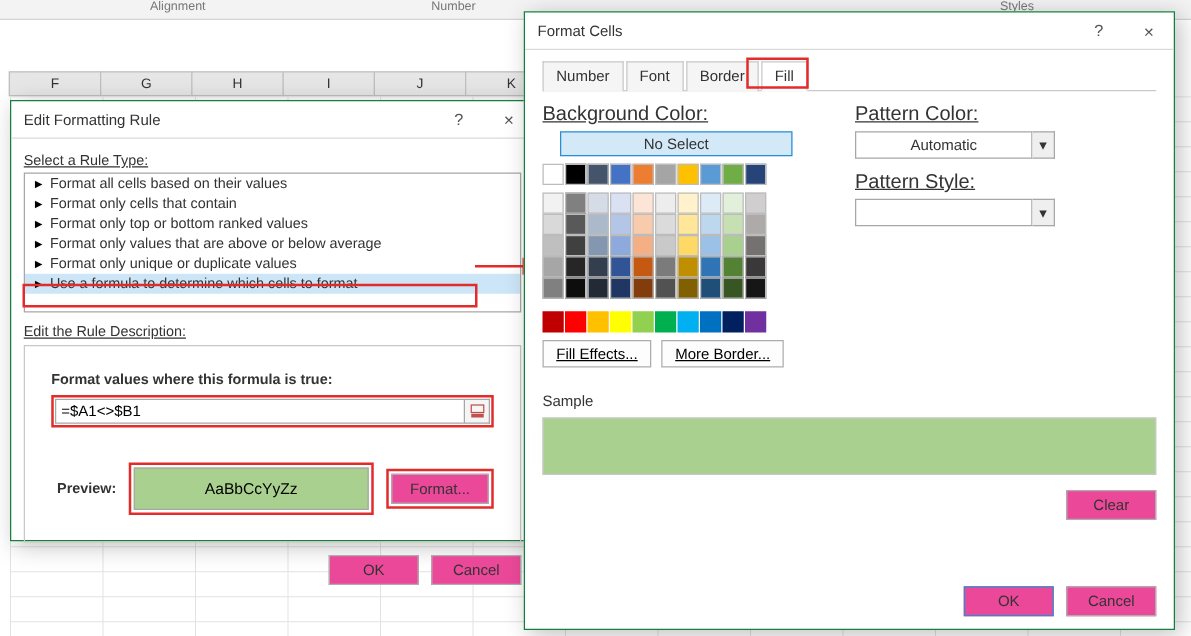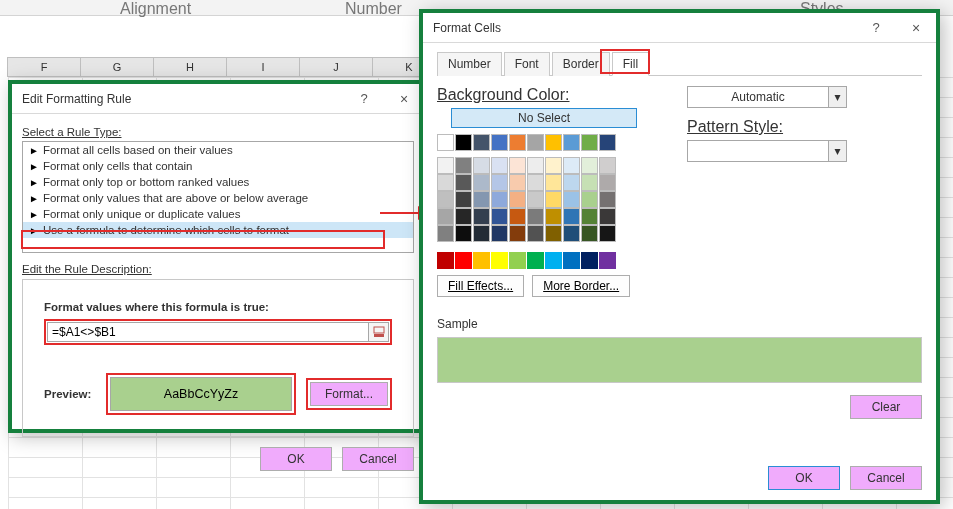--- a/index.html
+++ b/index.html
@@ -17,21 +17,21 @@
   
   .ribbon-snippet {
     position: absolute;
     top: 0; left: 0; right: 0; height: 16px;
     background: #f3f3f3;
     border-bottom: 1px solid #d4d4d4;
   }
   .ribbon-snippet span {
     position: absolute;
     top: 0;
-    font-size: 16px;
+    font-size: 10px;
     color: #777;
   }
   .col-headers {
     position: absolute;
     top: 57px;
     left: 8px;
     display: flex;
   }
   .col-headers div {
     width: 74px;
@@ -50,21 +50,21 @@
     background-image:
       linear-gradient(to right, #e2e2e2 1px, transparent 1px),
       linear-gradient(to bottom, #e2e2e2 1px, transparent 1px);
     background-size: 74px 20px;
   }
 
   
   .dialog {
     position: absolute;
     background: #fff;
-    border: 4px solid #15803d;
+    border: 1px solid #15803d;
     box-shadow: 4px 4px 18px rgba(0,0,0,0.25);
   }
   .dialog-titlebar {
     display: flex;
     align-items: center;
     height: 30px;
     border-bottom: 1px solid #d9d9d9;
     padding-left: 10px;
   }
   .dialog-title {
@@ -148,20 +148,21 @@
   .preview-row {
     display: flex;
     align-items: center;
     margin-top: 28px;
     gap: 10px;
   }
   .preview-label {
     font-weight: bold;
     font-size: 11.5px;
     width: 52px;
+    text-align: right;
   }
   .preview-swatch-wrap {
     border: 2px solid #e22b2b;
     padding: 2px;
     flex: 1;
     display: flex;
   }
   .preview-swatch {
     flex: 1;
     height: 34px;
@@ -173,21 +174,21 @@
     font-size: 12.5px;
     color: #000000;
   }
   .format-btn-wrap {
     border: 2px solid #e22b2b;
     padding: 2px;
   }
   .btn {
     height: 24px;
     padding: 0 14px;
-    background: #f0abfc;
+    background: #ec4899;
     border: 1px solid #adadad;
     font-size: 12px;
     min-width: 72px;
     text-align: center;
     line-height: 22px;
     cursor: default;
   }
   .button-row {
     display: flex;
     justify-content: flex-end;
@@ -532,20 +533,21 @@
             <div class="sw" style="background: rgb(112, 48, 160);"></div>
           </div>
 
         <div class="link-row">
           <div class="link-btn">Fill Effects...</div>
           <div class="link-btn">More Border...</div>
         </div>
       </div>
 
       <div class="fc-right">
+        <div class="group-label">Pattern Color:</div>
         <div class="combo">
           <div class="combo-main">Automatic</div>
           <div class="combo-btn">
               <span>▾</span>
             </div>
         </div>
         <div class="group-label" style="margin-top:10px">Pattern Style:</div>
         <div class="combo">
           <div class="combo-main"></div>
           <div class="combo-btn">

